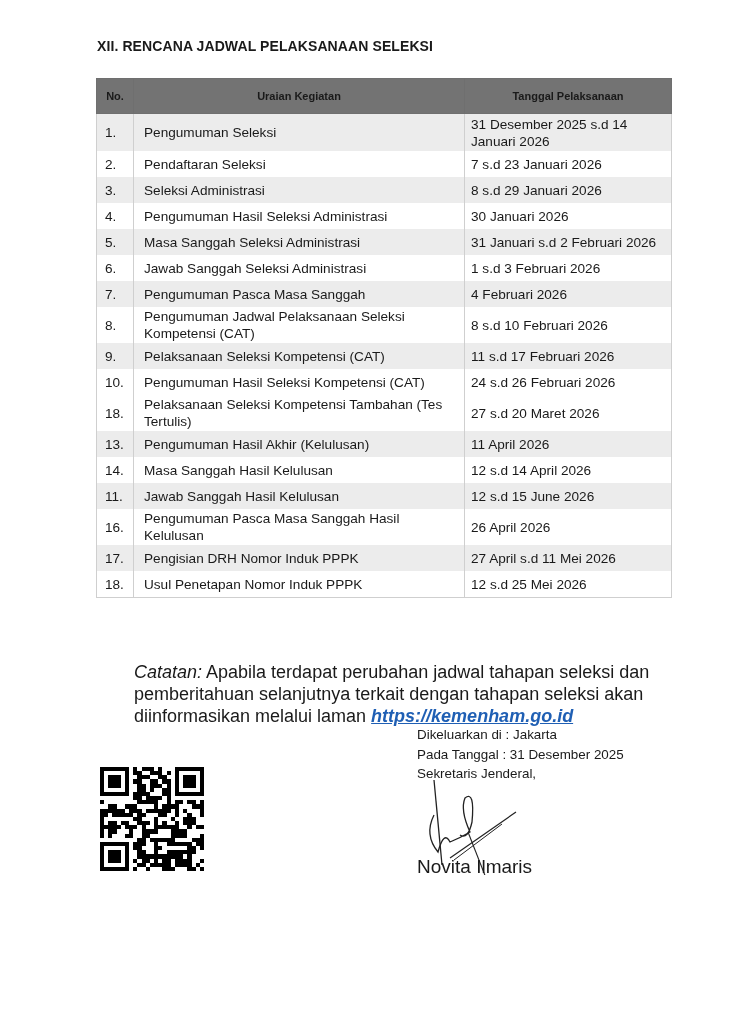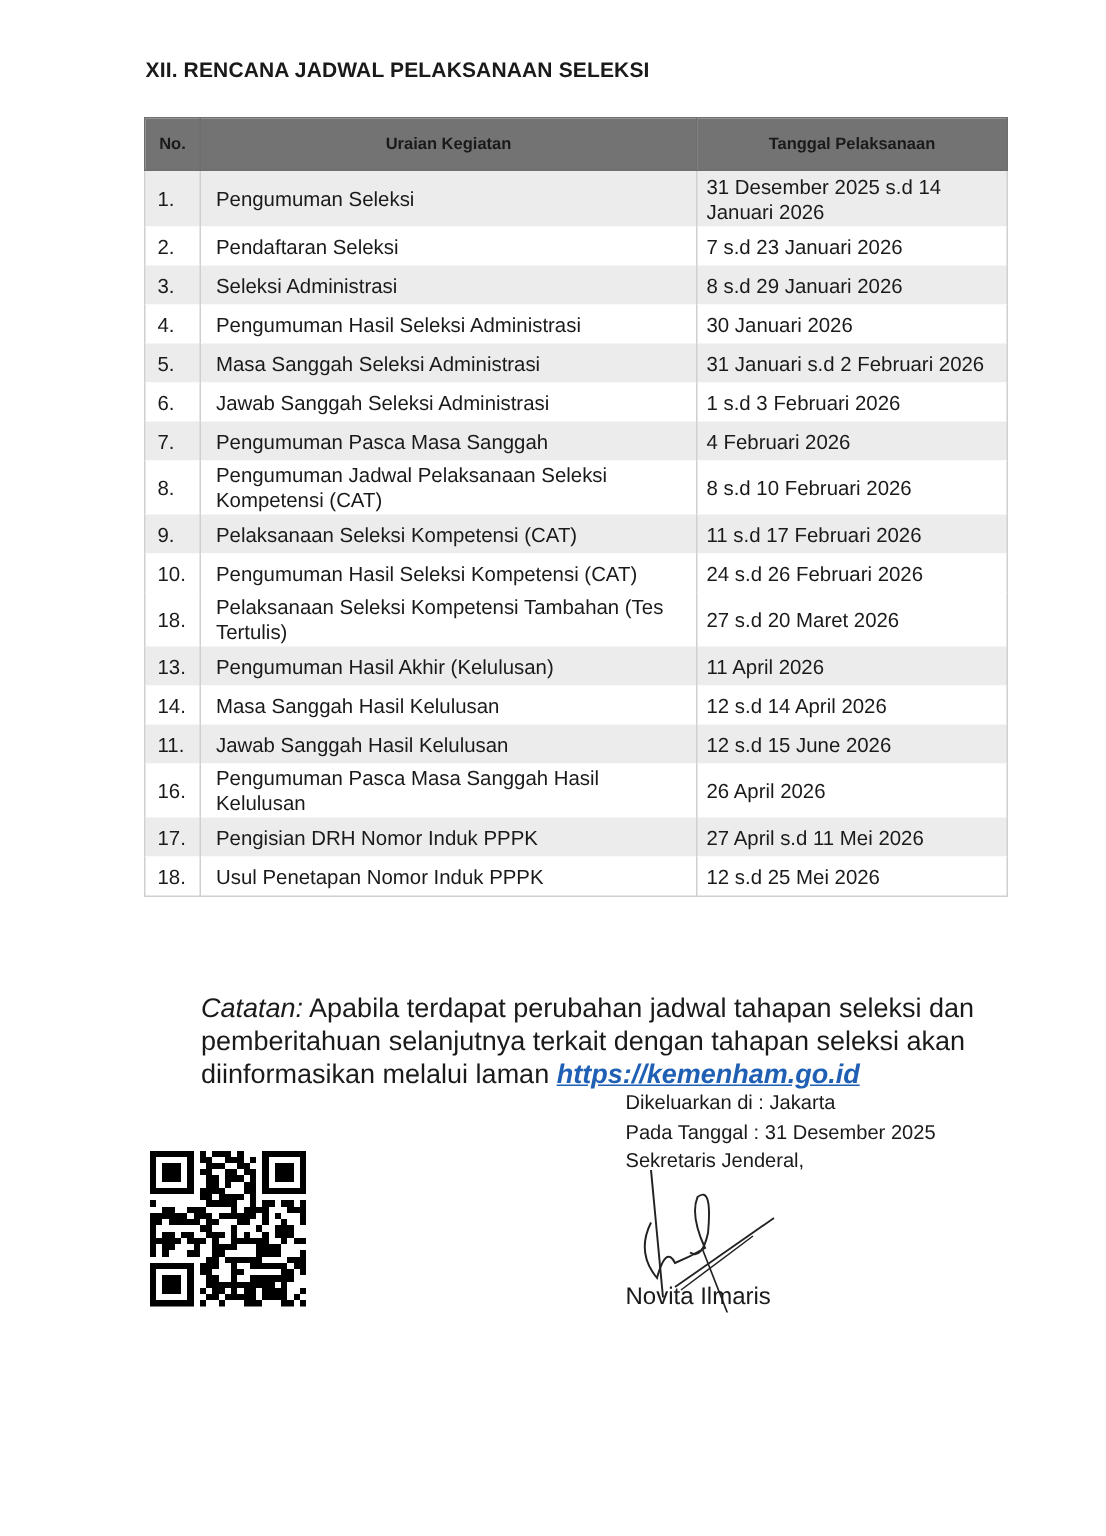--- a/index.html
+++ b/index.html
@@ -15,21 +15,21 @@
   table.sched tr.double td { height:36px; }
   table.sched tr.first td { height:37px; }
   td.no { width:20px; padding-left:8px !important; }
   td.act { width:312px; padding-left:10px !important; }
   td.date { padding-left:6px !important; }
   table.sched tr:last-child td { border-bottom:1px solid #cfcfcf;margin-left:28px; }
   .note { position:absolute; left:98px; top:661px; width:575px; font-size:18px; line-height:22px;margin-left:36px; }
   .note .lbl { font-style:italic; }
   .note a { color:#1f5fb4; font-weight:bold; font-style:italic; text-decoration:underline; }
   .sign { position:absolute; left:417px; top:725px; font-size:13.4px; line-height:19.5px; }
-  .signer { position:absolute; left:417px; top:856px; font-size:16px; }
+  .signer { position:absolute; left:417px; top:856px; font-size:19px; }
   .signature { position:absolute; left:420px; top:780px; }
   .qr { position:absolute; left:100px; top:767px; }
 </style>
 </head>
 <body>
 
 <div class="heading">XII.  RENCANA JADWAL PELAKSANAAN SELEKSI</div>
 
 <table class="sched">
   <thead>

